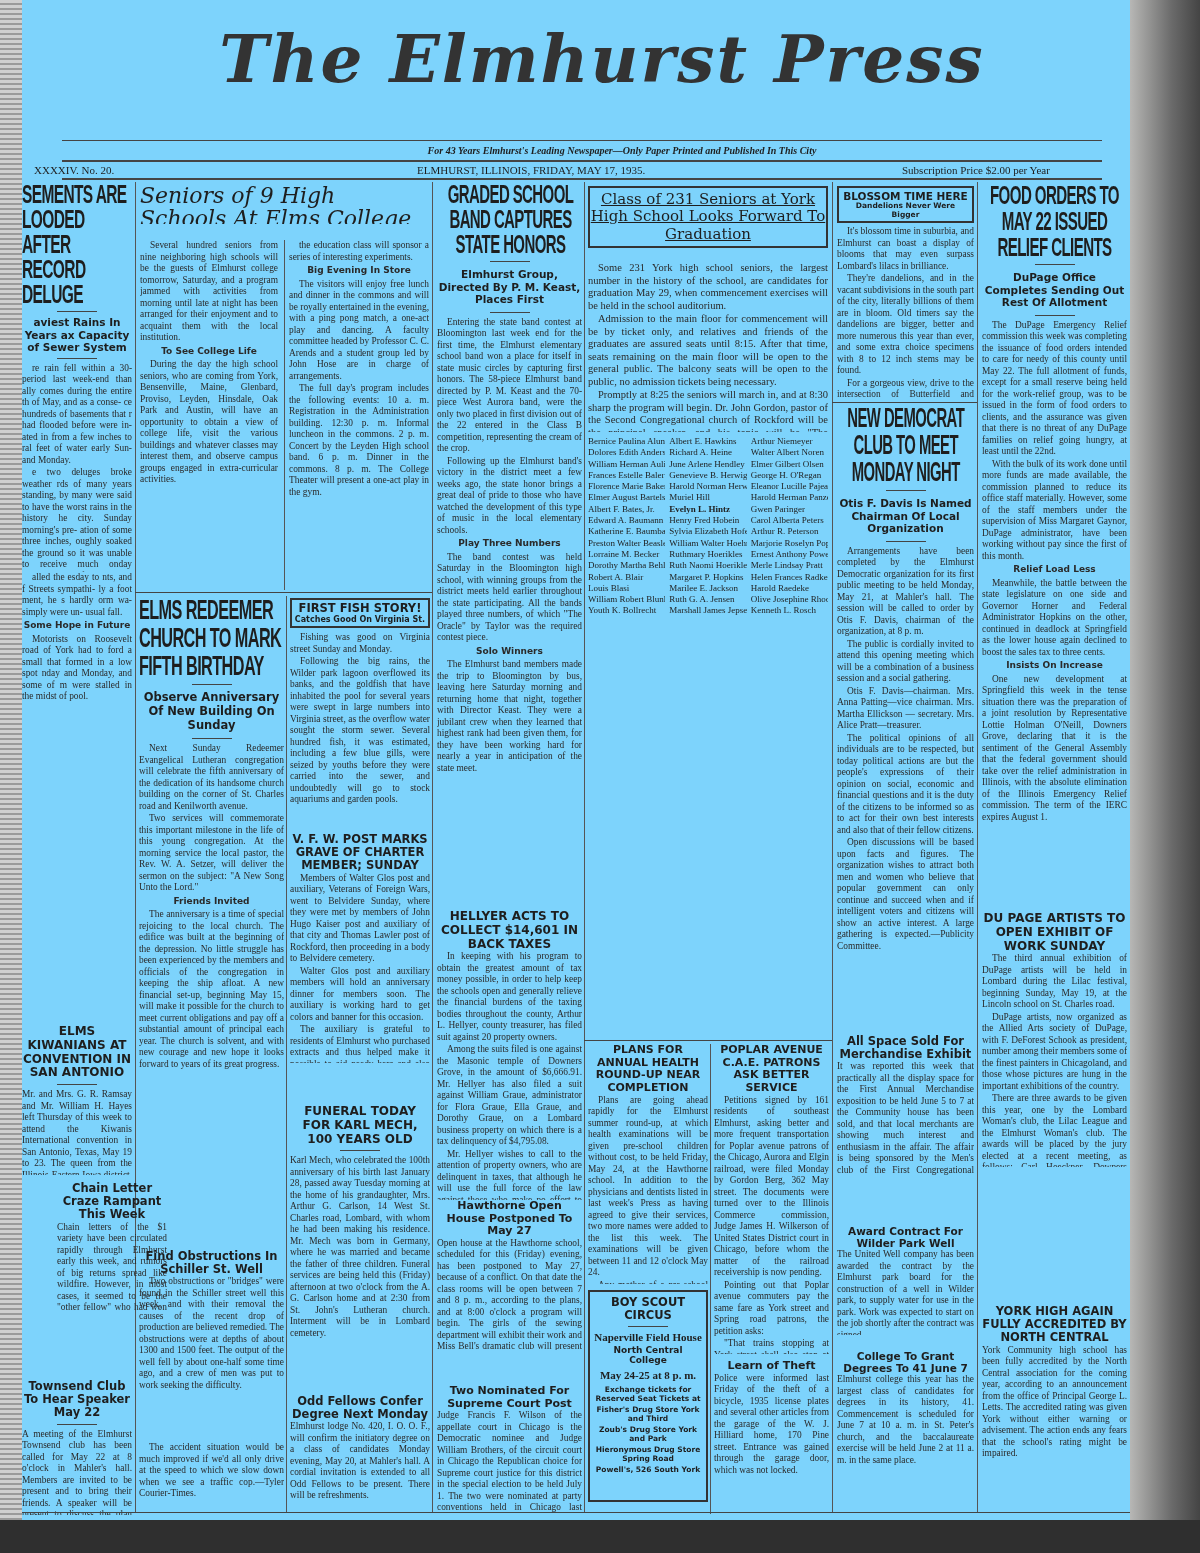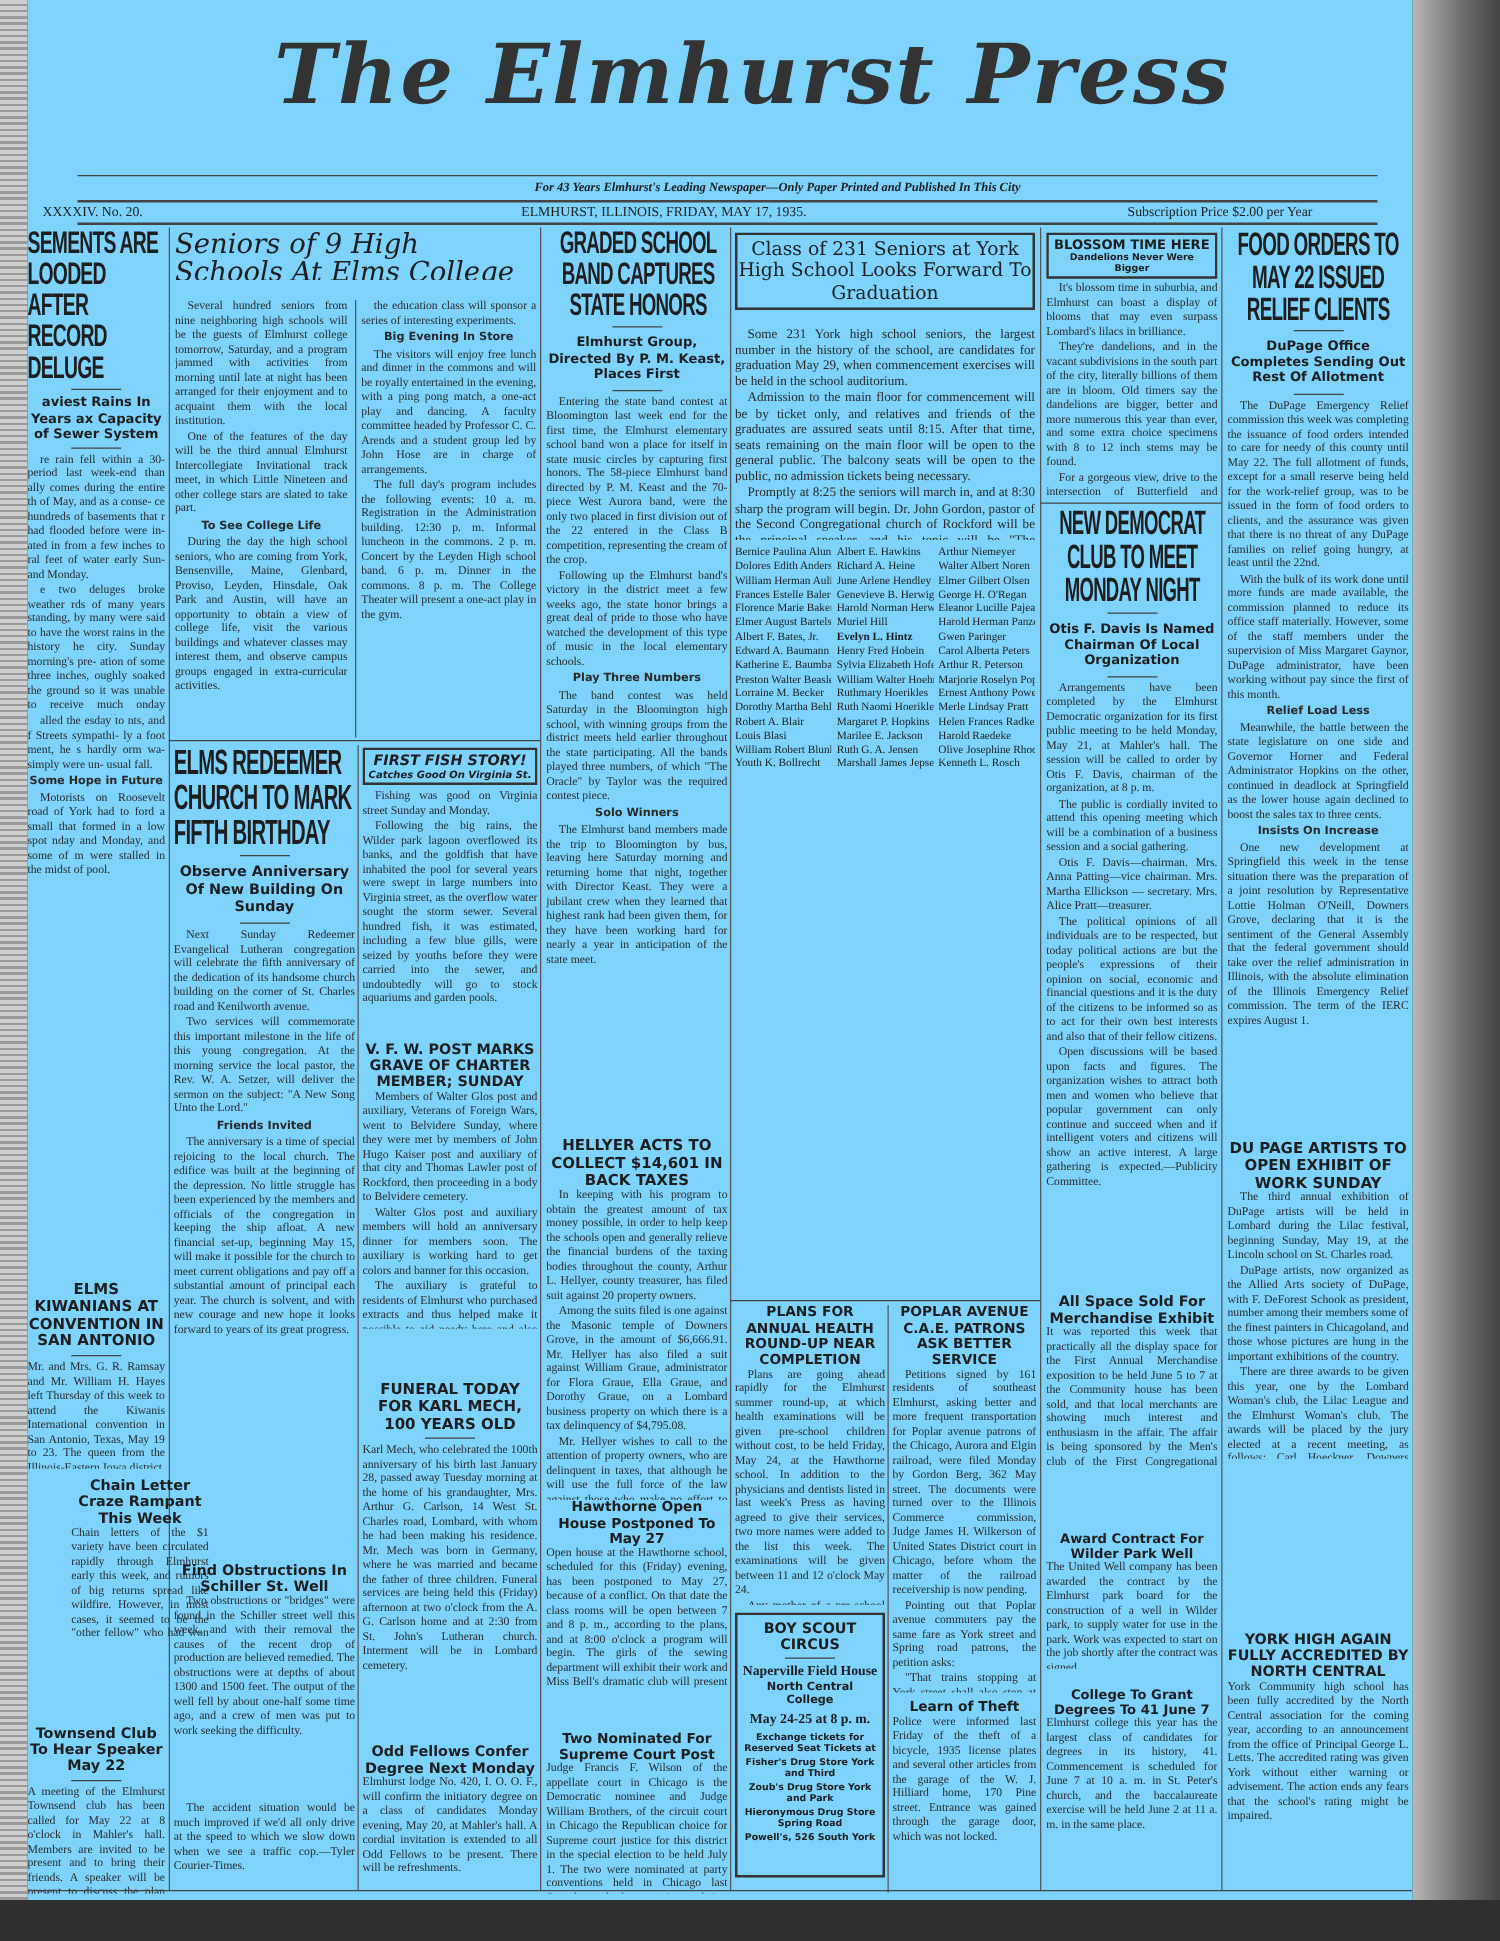--- a/index.html
+++ b/index.html
@@ -83,21 +83,20 @@
     <div class="hd-gothic" style="font-size:11.5px;">Townsend Club To Hear Speaker May 22</div>
     <div class="dash"></div>
     <div class="body">A meeting of the Elmhurst Townsend club has been called for May 22 at 8 o'clock in Mahler's hall. Members are invited to be present and to bring their friends. A speaker will be present to discuss the plan for the benefit of newcomers. Also, plans for a picnic are to be brought up at this session.</div>
   </div>
 
   <div class="col" style="left:118px;top:184px;width:288px;height:40px;">
     <div class="serifhd" style="font-size:22px;font-family:'DejaVu Serif',serif;font-style:italic;line-height:1.05;">Seniors of 9 High Schools At Elms College Tomorrow</div>
   </div>
   <div class="col body" style="left:118px;top:240px;width:138px;height:350px;">
     <p>Several hundred seniors from nine neighboring high schools will be the guests of Elmhurst college tomorrow, Saturday, and a program jammed with activities from morning until late at night has been arranged for their enjoyment and to acquaint them with the local institution.</p>
-    <p>One of the features of the day will be the third annual Elmhurst Intercollegiate Invitational track meet, in which Little Nineteen and other college stars are slated to take part.</p>
     <div class="sub">To See College Life</div>
     <p>During the day the high school seniors, who are coming from York, Bensenville, Maine, Glenbard, Proviso, Leyden, Hinsdale, Oak Park and Austin, will have an opportunity to obtain a view of college life, visit the various buildings and whatever classes may interest them, and observe campus groups engaged in extra-curricular activities.</p>
   </div>
   <div class="vr" style="left:262px;top:240px;height:350px;"></div>
   <div class="col body" style="left:267px;top:240px;width:140px;height:350px;">
     <p>the education class will sponsor a series of interesting experiments.</p>
     <div class="sub">Big Evening In Store</div>
     <p>The visitors will enjoy free lunch and dinner in the commons and will be royally entertained in the evening, with a ping pong match, a one-act play and dancing. A faculty committee headed by Professor C. C. Arends and a student group led by John Hose are in charge of arrangements.</p>
     <p>The full day's program includes the following events: 10 a. m. Registration in the Administration building. 12:30 p. m. Informal luncheon in the commons. 2 p. m. Concert by the Leyden High school band. 6 p. m. Dinner in the commons. 8 p. m. The College Theater will present a one-act play in the gym.</p>
   </div>
@@ -124,21 +123,21 @@
     <div class="body">
       <p>Two obstructions or "bridges" were found in the Schiller street well this week, and with their removal the causes of the recent drop of production are believed remedied. The obstructions were at depths of about 1300 and 1500 feet. The output of the well fell by about one-half some time ago, and a crew of men was put to work seeking the difficulty.</p>
     </div>
   </div>
   <div class="col body" style="left:117px;top:1442px;width:145px;height:70px;">
     <p>The accident situation would be much improved if we'd all only drive at the speed to which we slow down when we see a traffic cop.—Tyler Courier-Times.</p>
   </div>
   <div class="vr" style="left:264px;top:596px;height:916px;"></div>
 
   <div class="col" style="left:268px;top:598px;width:140px;height:235px;">
-    <div class="box" style="padding:2px;font-style:italic;">
+    <div class="box" style="padding:2px;">
       <div class="hd-gothic" style="font-size:11.5px;">FIRST FISH STORY!</div>
       <div class="hd-gothic" style="font-size:8px;">Catches Good On Virginia St.</div>
     </div>
     <div class="body" style="margin-top:4px;">
       <p>Fishing was good on Virginia street Sunday and Monday.</p>
       <p>Following the big rains, the Wilder park lagoon overflowed its banks, and the goldfish that have inhabited the pool for several years were swept in large numbers into Virginia street, as the overflow water sought the storm sewer. Several hundred fish, it was estimated, including a few blue gills, were seized by youths before they were carried into the sewer, and undoubtedly will go to stock aquariums and garden pools.</p>
     </div>
   </div>
   <div class="col" style="left:268px;top:833px;width:140px;height:230px;">
     <div class="hd-gothic" style="font-size:11.5px;">V. F. W. POST MARKS GRAVE OF CHARTER MEMBER; SUNDAY</div>
@@ -187,21 +186,21 @@
   <div class="col" style="left:415px;top:1200px;width:145px;height:150px;">
     <div class="hd-gothic" style="font-size:11px;">Hawthorne Open House Postponed To May 27</div>
     <div class="body">Open house at the Hawthorne school, scheduled for this (Friday) evening, has been postponed to May 27, because of a conflict. On that date the class rooms will be open between 7 and 8 p. m., according to the plans, and at 8:00 o'clock a program will begin. The girls of the sewing department will exhibit their work and Miss Bell's dramatic club will present a play "Who's Left the Cupboard Bare?" Other details of the interesting program will be announced later. Parents and friends are asked to note the change in dates.</div>
   </div>
   <div class="col" style="left:415px;top:1385px;width:145px;height:130px;">
     <div class="hd-gothic" style="font-size:11px;">Two Nominated For Supreme Court Post</div>
     <div class="body">Judge Francis F. Wilson of the appellate court in Chicago is the Democratic nominee and Judge William Brothers, of the circuit court in Chicago the Republican choice for Supreme court justice for this district in the special election to be held July 1. The two were nominated at party conventions held in Chicago last Saturday, both meetings being attended by large representations from DuPage county.</div>
   </div>
 
   <div class="col" style="left:566px;top:186px;width:240px;height:70px;">
-    <div class="box" style="padding:3px 0;">
+    <div class="box" style="padding:3px 0;text-decoration:underline;">
       <div style="font-family:'DejaVu Serif',serif;font-size:15px;line-height:1.15;text-align:center;">Class of 231 Seniors at York High School Looks Forward To Graduation</div>
     </div>
   </div>
   <div class="col body" style="left:566px;top:262px;width:240px;height:170px;font-size:10.5px;line-height:12.5px;">
     <p>Some 231 York high school seniors, the largest number in the history of the school, are candidates for graduation May 29, when commencement exercises will be held in the school auditorium.</p>
     <p>Admission to the main floor for commencement will be by ticket only, and relatives and friends of the graduates are assured seats until 8:15. After that time, seats remaining on the main floor will be open to the general public. The balcony seats will be open to the public, no admission tickets being necessary.</p>
     <p>Promptly at 8:25 the seniors will march in, and at 8:30 sharp the program will begin. Dr. John Gordon, pastor of the Second Congregational church of Rockford will be the principal speaker, and his topic will be "The Sacredness and Possibilities of Youth."</p>
 
   </div>
   <div class="col" style="left:566px;top:436px;width:240px;height:600px;">

